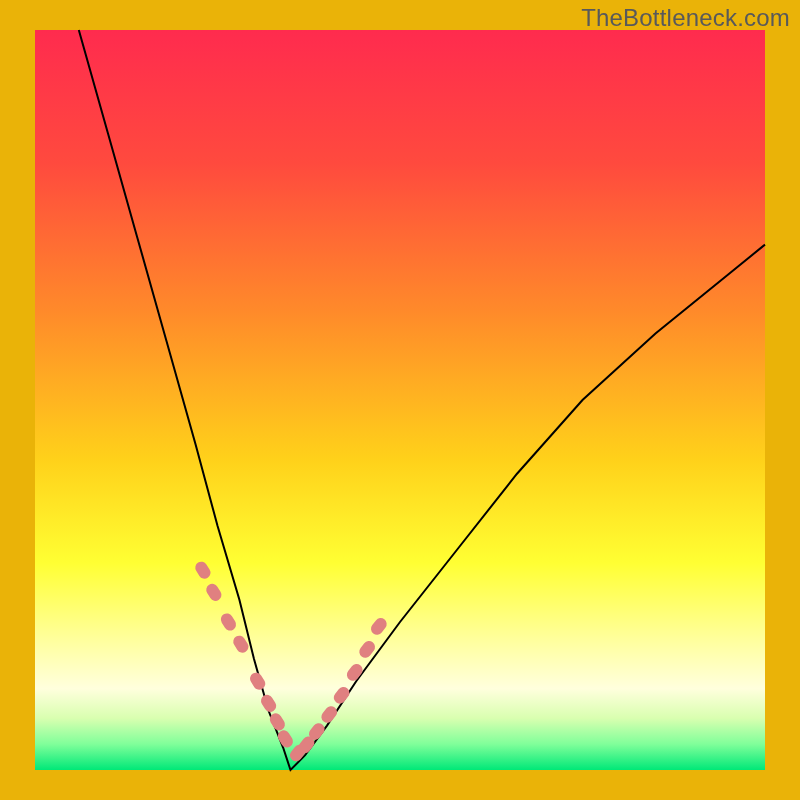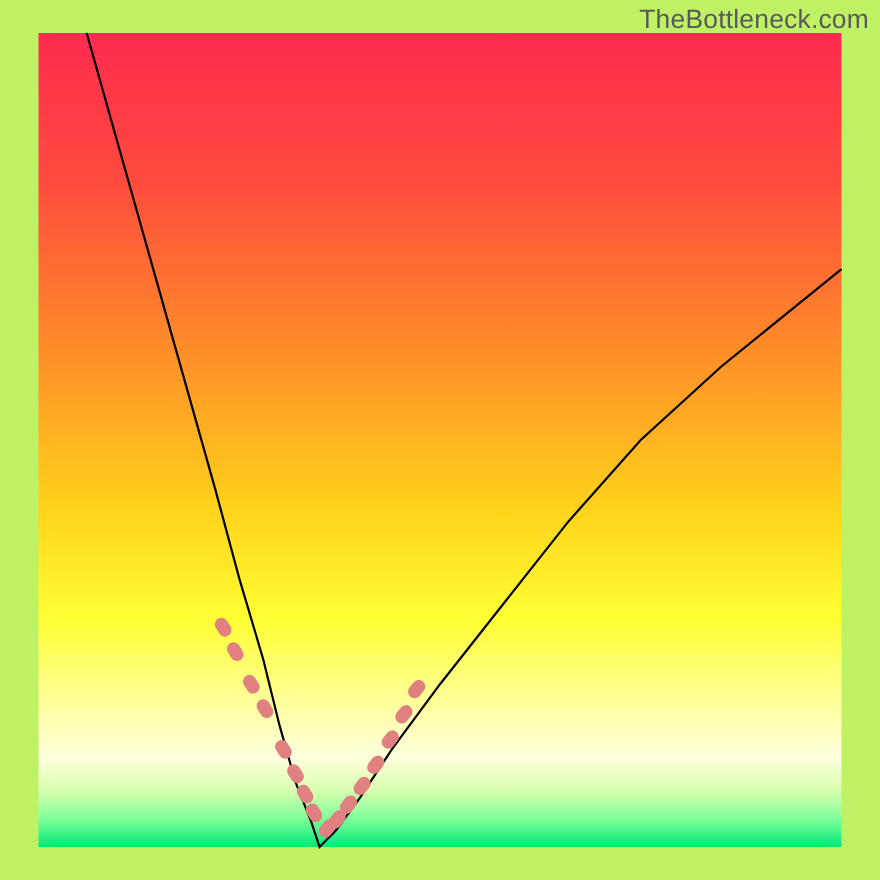--- a/index.html
+++ b/index.html
@@ -7,21 +7,21 @@
     padding: 0;
     width: 800px;
     height: 800px;
     background: #000;
     overflow: hidden;
   }
   .stage {
     position: relative;
     width: 800px;
     height: 800px;
-    background: #bef264;
+    background: #eab308;
     text-align: right;
   }
   .watermark {
     position: absolute;
     top: 4px;
     right: 10px;
     font-family: Arial, Helvetica, sans-serif;
     font-size: 24px;
     font-weight: 400;
     color: #58595b;

